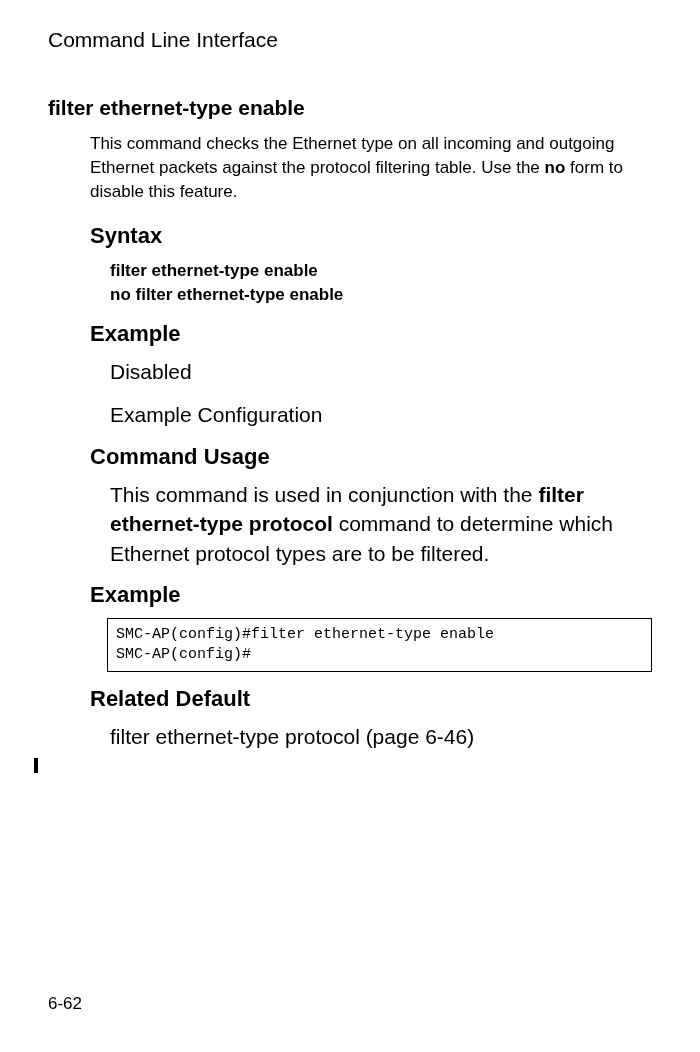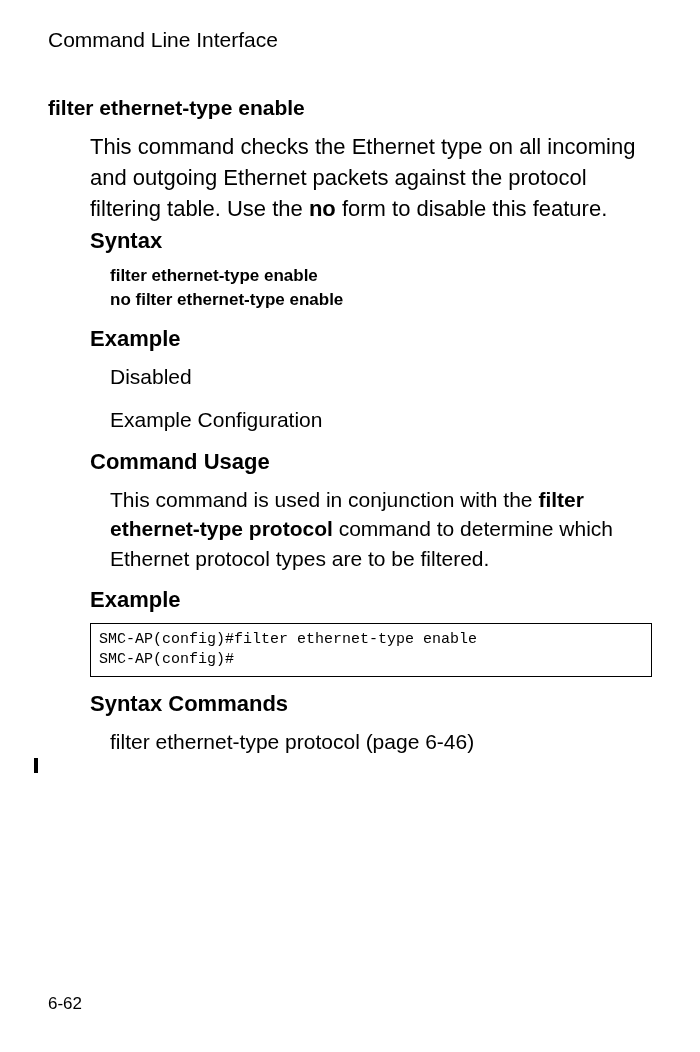--- a/index.html
+++ b/index.html
@@ -22,23 +22,23 @@
     }
     .command-title {
       font-weight: bold;
       font-size: 21px;
       margin-bottom: 12px;
     }
     .indented {
       margin-left: 42px;
     }
     .description {
-      font-size: 22px;
+      font-size: 17px;
       line-height: 1.4;
-      margin-bottom: 4px;
+      margin-bottom: 20px;
     }
     .bold {
       font-weight: bold;
     }
     .section-heading {
       font-weight: bold;
       font-size: 22px;
       margin-bottom: 10px;
     }
     .sub-indented {
@@ -55,20 +55,21 @@
       line-height: 1.4;
     }
     .code-box {
       border: 1px solid #000;
       padding: 6px 8px;
       font-family: "Courier New", Courier, monospace;
       font-size: 15px;
       line-height: 1.35;
       margin-bottom: 14px;
       white-space: pre;
+      margin-left: 17px;
     }
     .page-number {
       position: absolute;
       bottom: 38px;
       left: 48px;
       font-size: 17px;
     }
     .change-bar {
       position: absolute;
       left: 34px;
@@ -103,19 +104,19 @@
 
   <div class="section-heading">Command Usage</div>
   <div class="sub-indented section-value">
     <span>This command is used in conjunction with the </span><span class="bold">filter ethernet-type protocol</span><span> command to determine which Ethernet protocol types are to be filtered.</span>
   </div>
 
   <div class="section-heading">Example</div>
   <div class="code-box">SMC-AP(config)#filter ethernet-type enable
 SMC-AP(config)#</div>
 
-  <div class="section-heading">Syntax Commands</div>
+  <div class="section-heading">Related Default</div>
   <div class="sub-indented section-value">filter ethernet-type protocol (page 6-46)</div>
 </div>
 
 <div class="change-bar"></div>
 
 <div class="page-number">6-62</div>
 
 </body></html>

